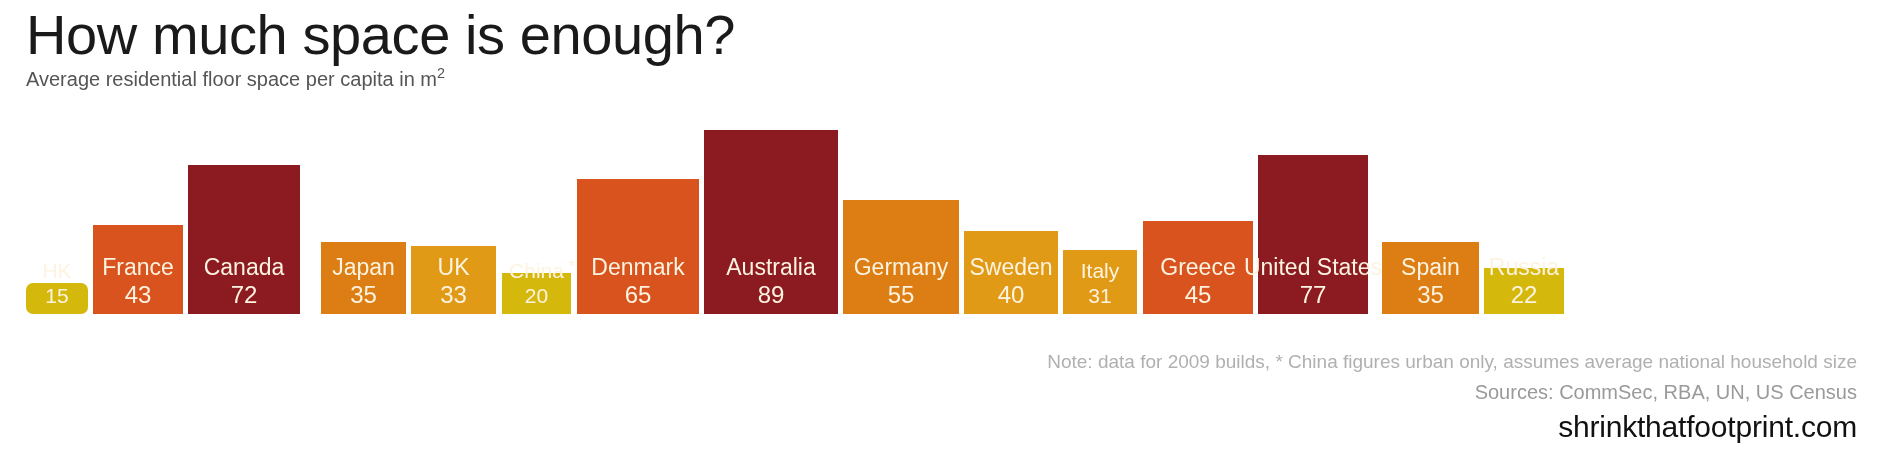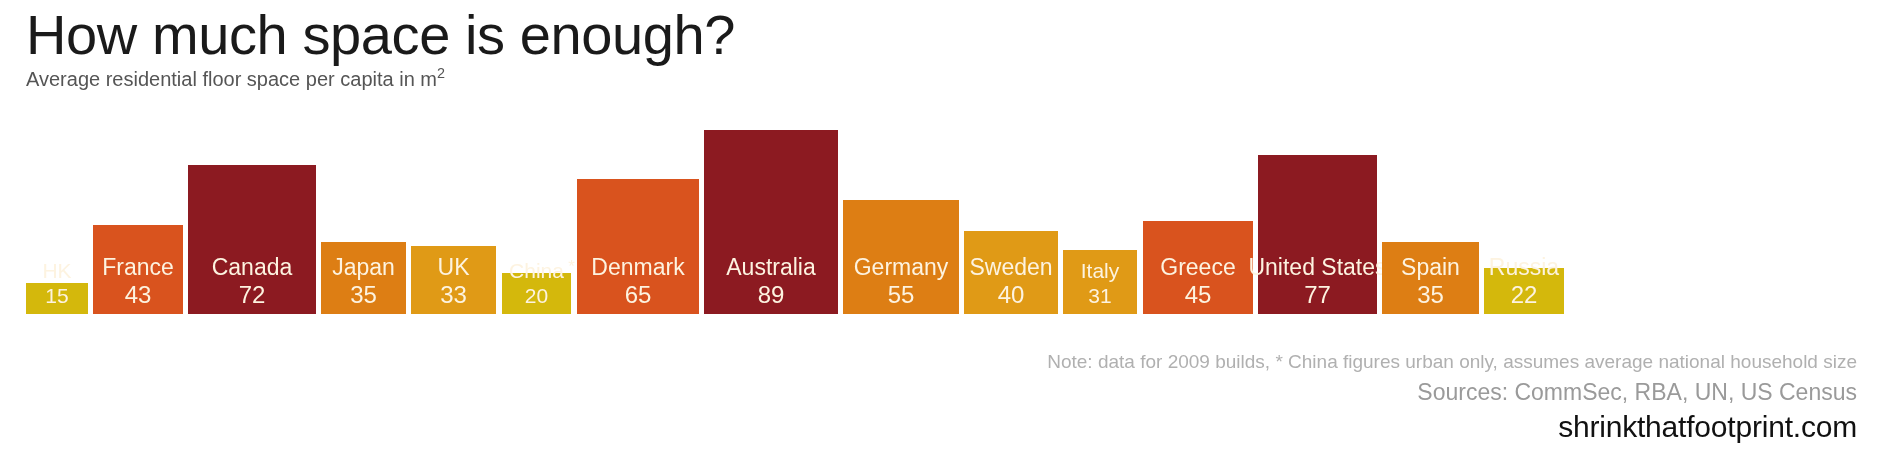--- a/index.html
+++ b/index.html
@@ -106,21 +106,21 @@
     text-align: right;
   }
   .note {
     font-size: 19px;
     line-height: 25px;
     color: #b0b0b0;
     white-space: nowrap;
     margin: 0;
   }
   .sources {
-    font-size: 23px;
+    font-size: 20px;
     line-height: 25px;
     color: #9a9a9a;
     white-space: nowrap;
     margin: 6px 0 0 0;
   }
   .brand {
     font-size: 30px;
     line-height: 36px;
     color: #111111;
     white-space: nowrap;
@@ -132,29 +132,29 @@
 <body>
 
 <div id="infographic">
 
   <div class="header">
     <h1 class="title">How much space is enough?</h1>
     <p class="subtitle"><span>Average residential floor space per capita in m</span><sup>2</sup></p>
   </div>
 
   <div class="chart" id="chart-bars">
-      <div class="bar small" style="left: 26px; top: 283px; width: 62px; height: 31px; background: rgb(212, 184, 12);">
+      <div class="bar small" style="left: 26px; top: 283px; width: 62px; height: 31px; background: rgb(212, 184, 12); border-radius: 7px;">
         <div class="bar-label">HK</div>
         <div class="bar-value">15</div>
       </div>
       <div class="bar" style="left: 93px; top: 225px; width: 90px; height: 89px; background: rgb(217, 83, 30);">
         <div class="bar-label">France</div>
         <div class="bar-value">43</div>
       </div>
-      <div class="bar" style="left: 188px; top: 165px; width: 128px; height: 149px; background: rgb(140, 26, 33);">
+      <div class="bar" style="left: 188px; top: 165px; width: 112px; height: 149px; background: rgb(140, 26, 33);">
         <div class="bar-label">Canada</div>
         <div class="bar-value">72</div>
       </div>
       <div class="bar" style="left: 321px; top: 242px; width: 85px; height: 72px; background: rgb(221, 126, 20);">
         <div class="bar-label">Japan</div>
         <div class="bar-value">35</div>
       </div>
       <div class="bar" style="left: 411px; top: 246px; width: 85px; height: 68px; background: rgb(224, 154, 22);">
         <div class="bar-label">UK</div>
         <div class="bar-value">33</div>
@@ -180,21 +180,21 @@
         <div class="bar-value">40</div>
       </div>
       <div class="bar small" style="left: 1063px; top: 250px; width: 74px; height: 64px; background: rgb(224, 154, 22);">
         <div class="bar-label">Italy</div>
         <div class="bar-value">31</div>
       </div>
       <div class="bar" style="left: 1143px; top: 221px; width: 110px; height: 93px; background: rgb(217, 83, 30);">
         <div class="bar-label">Greece</div>
         <div class="bar-value">45</div>
       </div>
-      <div class="bar" style="left: 1258px; top: 155px; width: 119px; height: 159px; background: rgb(140, 26, 33);">
+      <div class="bar" style="left: 1258px; top: 155px; width: 110px; height: 159px; background: rgb(140, 26, 33);">
         <div class="bar-label">United States</div>
         <div class="bar-value">77</div>
       </div>
       <div class="bar" style="left: 1382px; top: 242px; width: 97px; height: 72px; background: rgb(221, 126, 20);">
         <div class="bar-label">Spain</div>
         <div class="bar-value">35</div>
       </div>
       <div class="bar" style="left: 1484px; top: 268px; width: 80px; height: 46px; background: rgb(212, 184, 12);">
         <div class="bar-label">Russia</div>
         <div class="bar-value">22</div>

